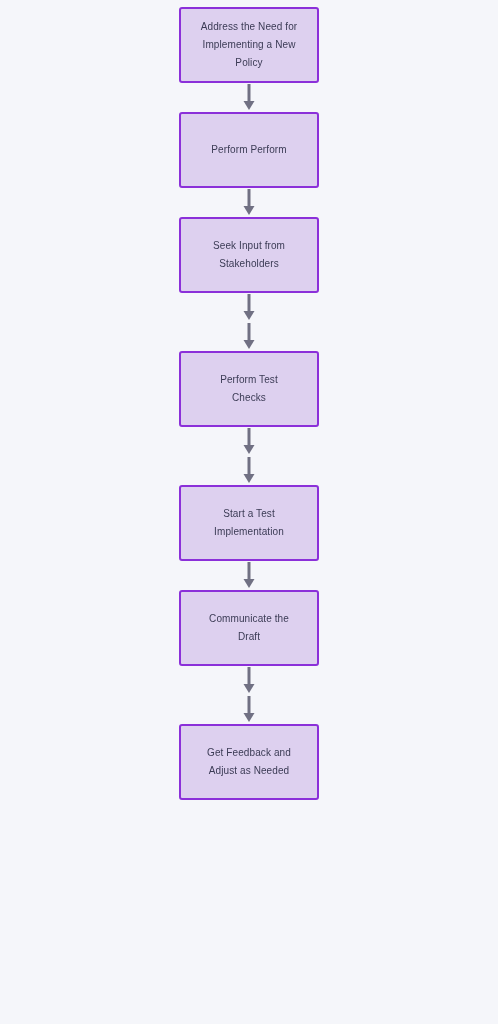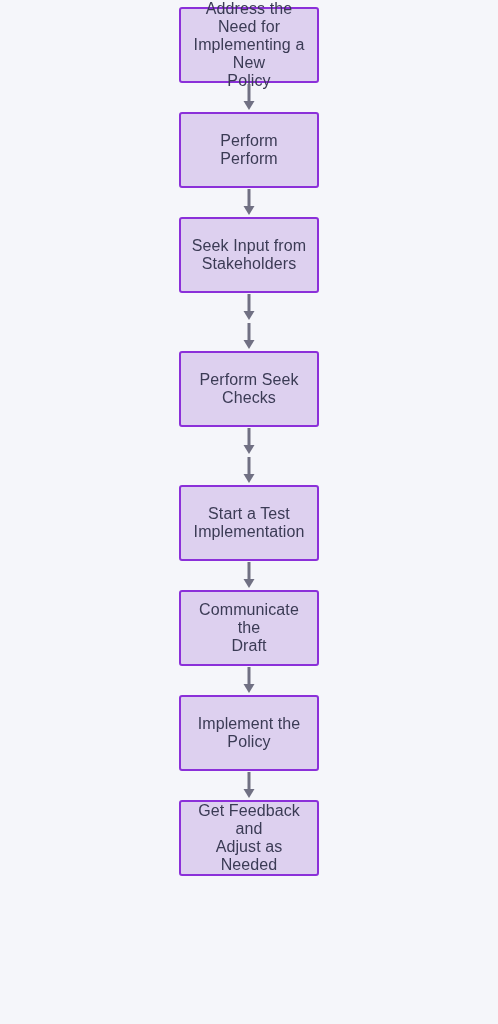--- a/index.html
+++ b/index.html
@@ -33,21 +33,21 @@
     border: 2px solid #8b30d9;
     border-radius: 3px;
     display: flex;
     align-items: center;
     justify-content: center;
     padding: 0 9px;
     flex: 0 0 auto;
   }
 
   .node-label {
-    font-size: 16px;
+    font-size: 10px;
     line-height: 18px;
     color: #3b3b55;
     text-align: center;
     letter-spacing: 0.1px;
     white-space: pre-line;
     font-family: "Liberation Sans", sans-serif;
   }
 
   .edge {
     width: 140px;
@@ -101,21 +101,21 @@
   </div>
 
   <div class="edge">
     <svg width="12" height="27" viewBox="0 0 12 27">
       <line x1="6" y1="0" x2="6" y2="18" stroke="#707083" stroke-width="3"></line>
       <polygon points="0.5,17 11.5,17 6,26" fill="#707083"></polygon>
     </svg>
   </div>
 
   <div class="node">
-    <span class="node-label">Perform Seek
+    <span class="node-label">Perform Test
 Checks</span>
   </div>
   <div class="edge">
     <svg width="12" height="27" viewBox="0 0 12 27">
       <line x1="6" y1="0" x2="6" y2="18" stroke="#707083" stroke-width="3"></line>
       <polygon points="0.5,17 11.5,17 6,26" fill="#707083"></polygon>
     </svg>
   </div>
 
   <div class="edge">
@@ -140,23 +140,20 @@
     <span class="node-label">Communicate the
 Draft</span>
   </div>
   <div class="edge">
     <svg width="12" height="27" viewBox="0 0 12 27">
       <line x1="6" y1="0" x2="6" y2="18" stroke="#707083" stroke-width="3"></line>
       <polygon points="0.5,17 11.5,17 6,26" fill="#707083"></polygon>
     </svg>
   </div>
 
-  <div class="node">
-    <span class="node-label">Implement the Policy</span>
-  </div>
   <div class="edge">
     <svg width="12" height="27" viewBox="0 0 12 27">
       <line x1="6" y1="0" x2="6" y2="18" stroke="#707083" stroke-width="3"></line>
       <polygon points="0.5,17 11.5,17 6,26" fill="#707083"></polygon>
     </svg>
   </div>
 
   <div class="node">
     <span class="node-label">Get Feedback and
 Adjust as Needed</span>

